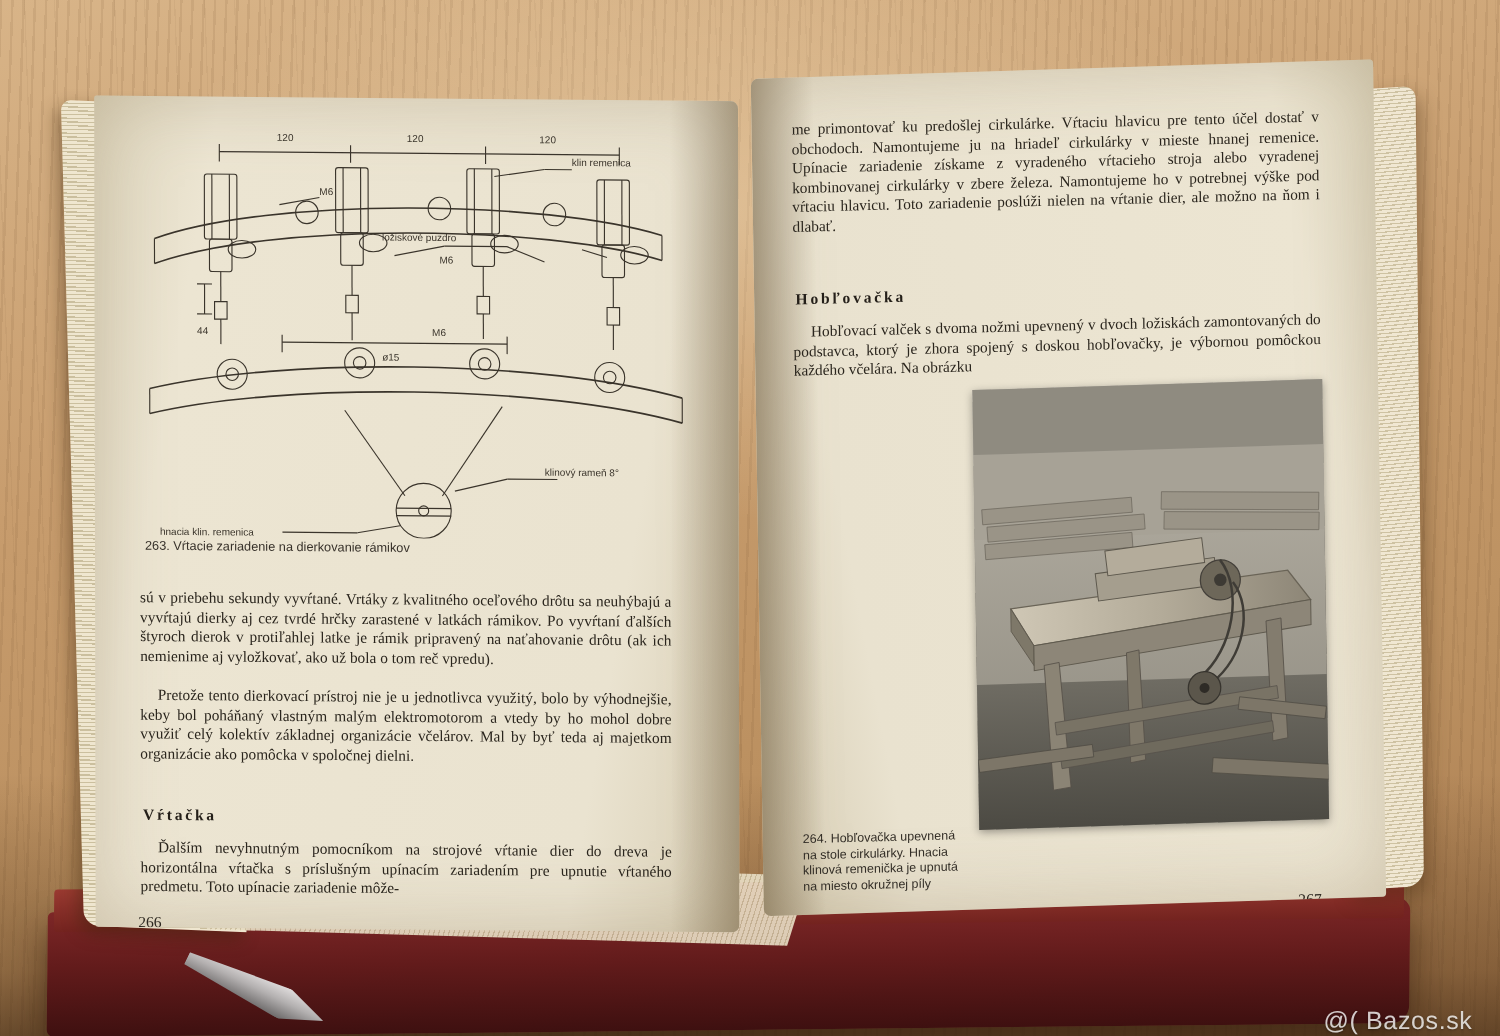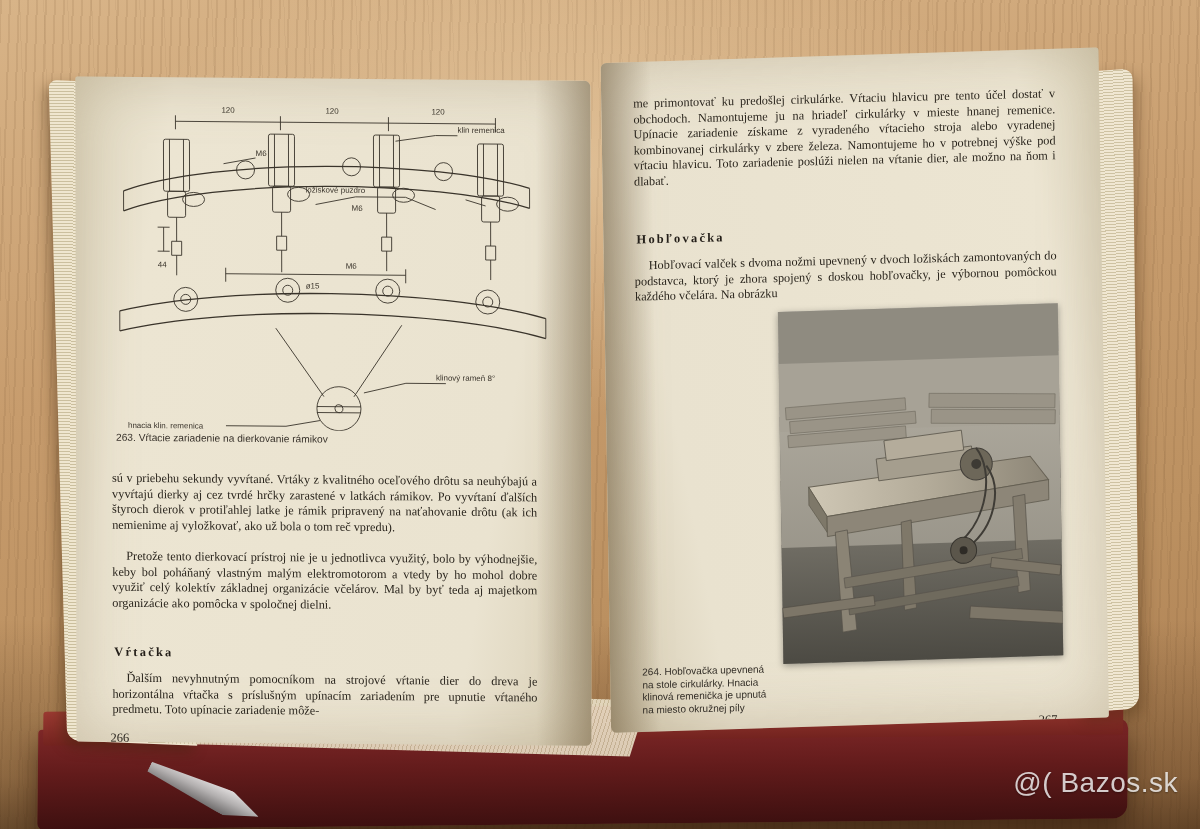--- a/index.html
+++ b/index.html
@@ -236,23 +236,23 @@
     width: 120px; height: 26px;
     background: linear-gradient(180deg, #e6e6e6 0%, #b8b8b8 45%, #6f6f6f 100%);
     clip-path: polygon(0% 35%, 72% 0%, 100% 45%, 72% 100%, 0% 75%);
     opacity: 0.95;
   }
 
   
   .watermark {
     position: absolute;
     right: 22px;
-    bottom: 30px;
+    bottom: 0;
     font-family: "Liberation Sans", sans-serif;
-    font-size: 28px;
+    font-size: 20px;
     color: rgba(255,255,255,0.78);
     text-shadow: 0 1px 2px rgba(0,0,0,0.35);
     letter-spacing: 0.5px;
   }
 </style>
 </head>
 <body>
 
 <div id="scene">
   <div class="desk"></div>

